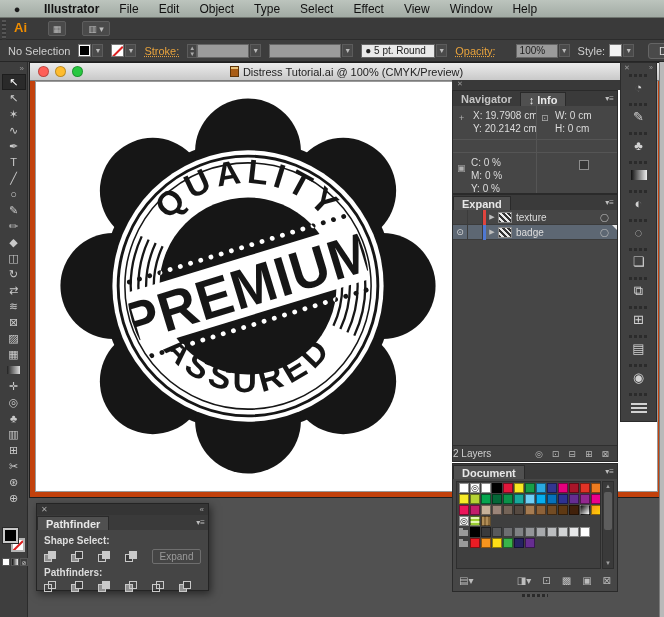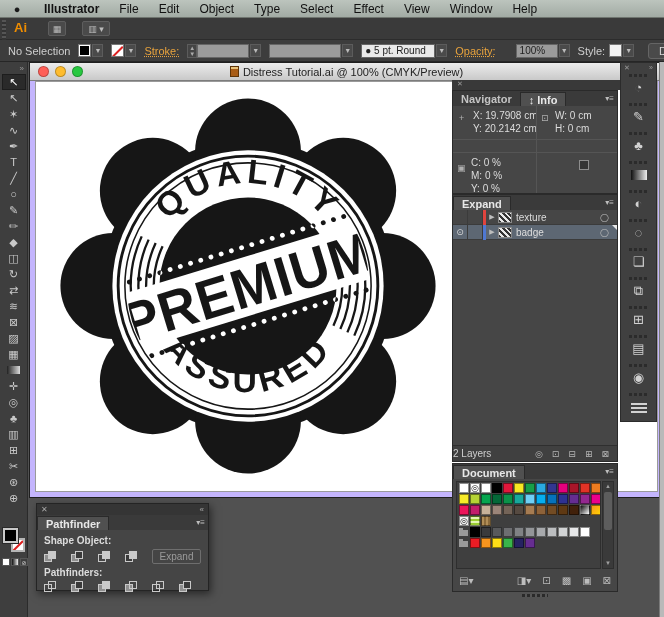--- a/index.html
+++ b/index.html
@@ -60,21 +60,21 @@
     border:2px solid #b5b5b5; overflow:hidden; }
   #fs-fill { position:absolute; left:0; top:0; width:15px; height:15px; background:#000;
     border:2px solid #c9c9c9; box-shadow:0 0 0 1px #2a2a2a; }
   #mini-modes { left:2px; top:558px; width:26px; height:9px; display:flex; gap:1px; }
   #mini-modes .mm { width:8px; height:8px; border:1px solid #555; font-size:6px; color:#ccc;
     display:flex; align-items:center; justify-content:center; position:relative; overflow:hidden; }
   #mm-color { background:#fff; }
   #mm-grad { background:linear-gradient(90deg,#111,#eee); }
 
   
-  #docwin { left:29px; top:62px; width:635px; height:436px; background:#c4b5fd;
+  #docwin { left:29px; top:62px; width:635px; height:436px; background:#c2410c;
     border:1px solid #1f1f1f; }
   #doc-titlebar { position:absolute; left:0; top:0; right:0; height:18px;
     background:linear-gradient(#ececec,#c9c9c9); border-bottom:1px solid #7c7c7c;
     display:flex; align-items:center; }
   .tl { width:11px; height:11px; border-radius:50%; margin-left:6px; border:1px solid rgba(0,0,0,.25); }
   #tl-close { background:#ff5f57; margin-left:8px; }
   #tl-min { background:#febc2e; }
   #tl-zoom { background:#28c840; }
   #doc-title { position:absolute; left:0; right:0; text-align:center; font-size:11px; color:#222;
     display:flex; align-items:center; justify-content:center; gap:4px; }
@@ -657,21 +657,21 @@
   <div id="pathfinder" class="abs">
     <div id="pf-drag">
       <span>✕</span>
       <span>«</span>
     </div>
     <div class="tabbar">
       <span class="tab active">Pathfinder</span>
       <span class="pmenu">▾≡</span>
     </div>
     <div id="pf-body">
-      <div class="pf-label">Shape Object:</div>
+      <div class="pf-label">Shape Select:</div>
       <div class="pf-row">
         <span class="pfi">
             <span class="b1"></span>
             <span class="b2"></span>
           </span>
         <span class="pfi front-dark">
             <span class="b1"></span>
             <span class="b2"></span>
           </span>
         <span class="pfi outline">

